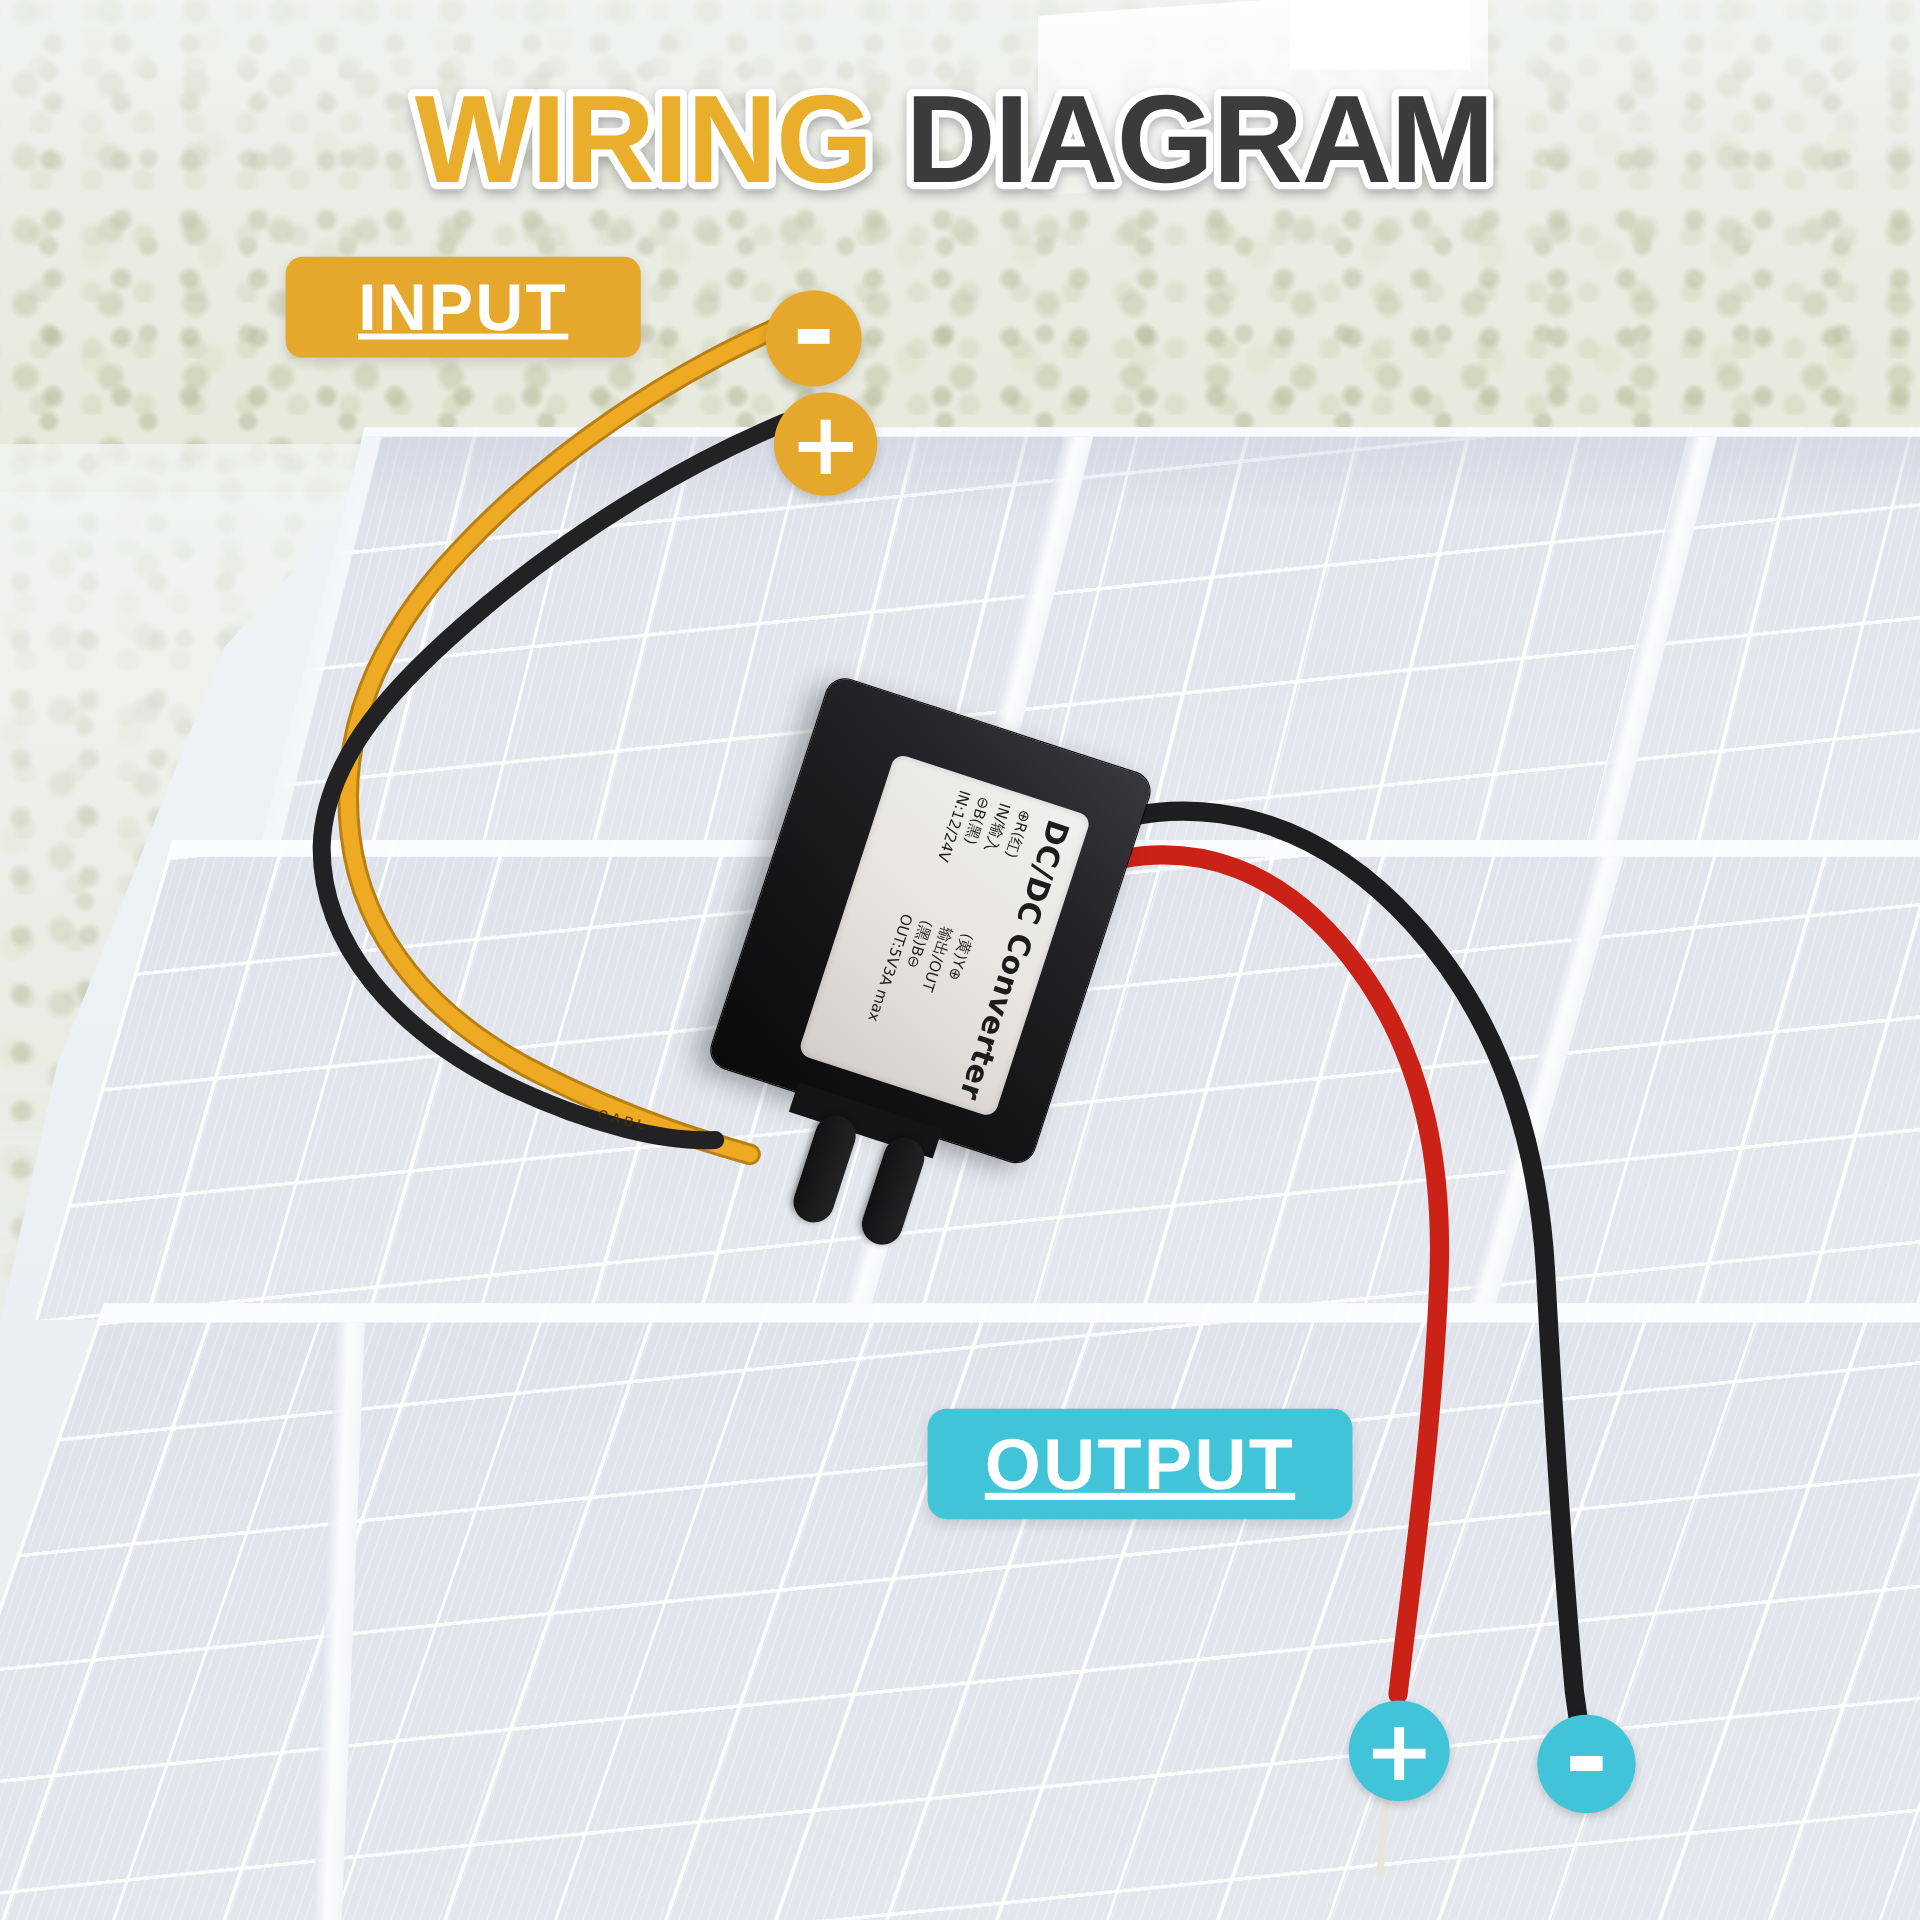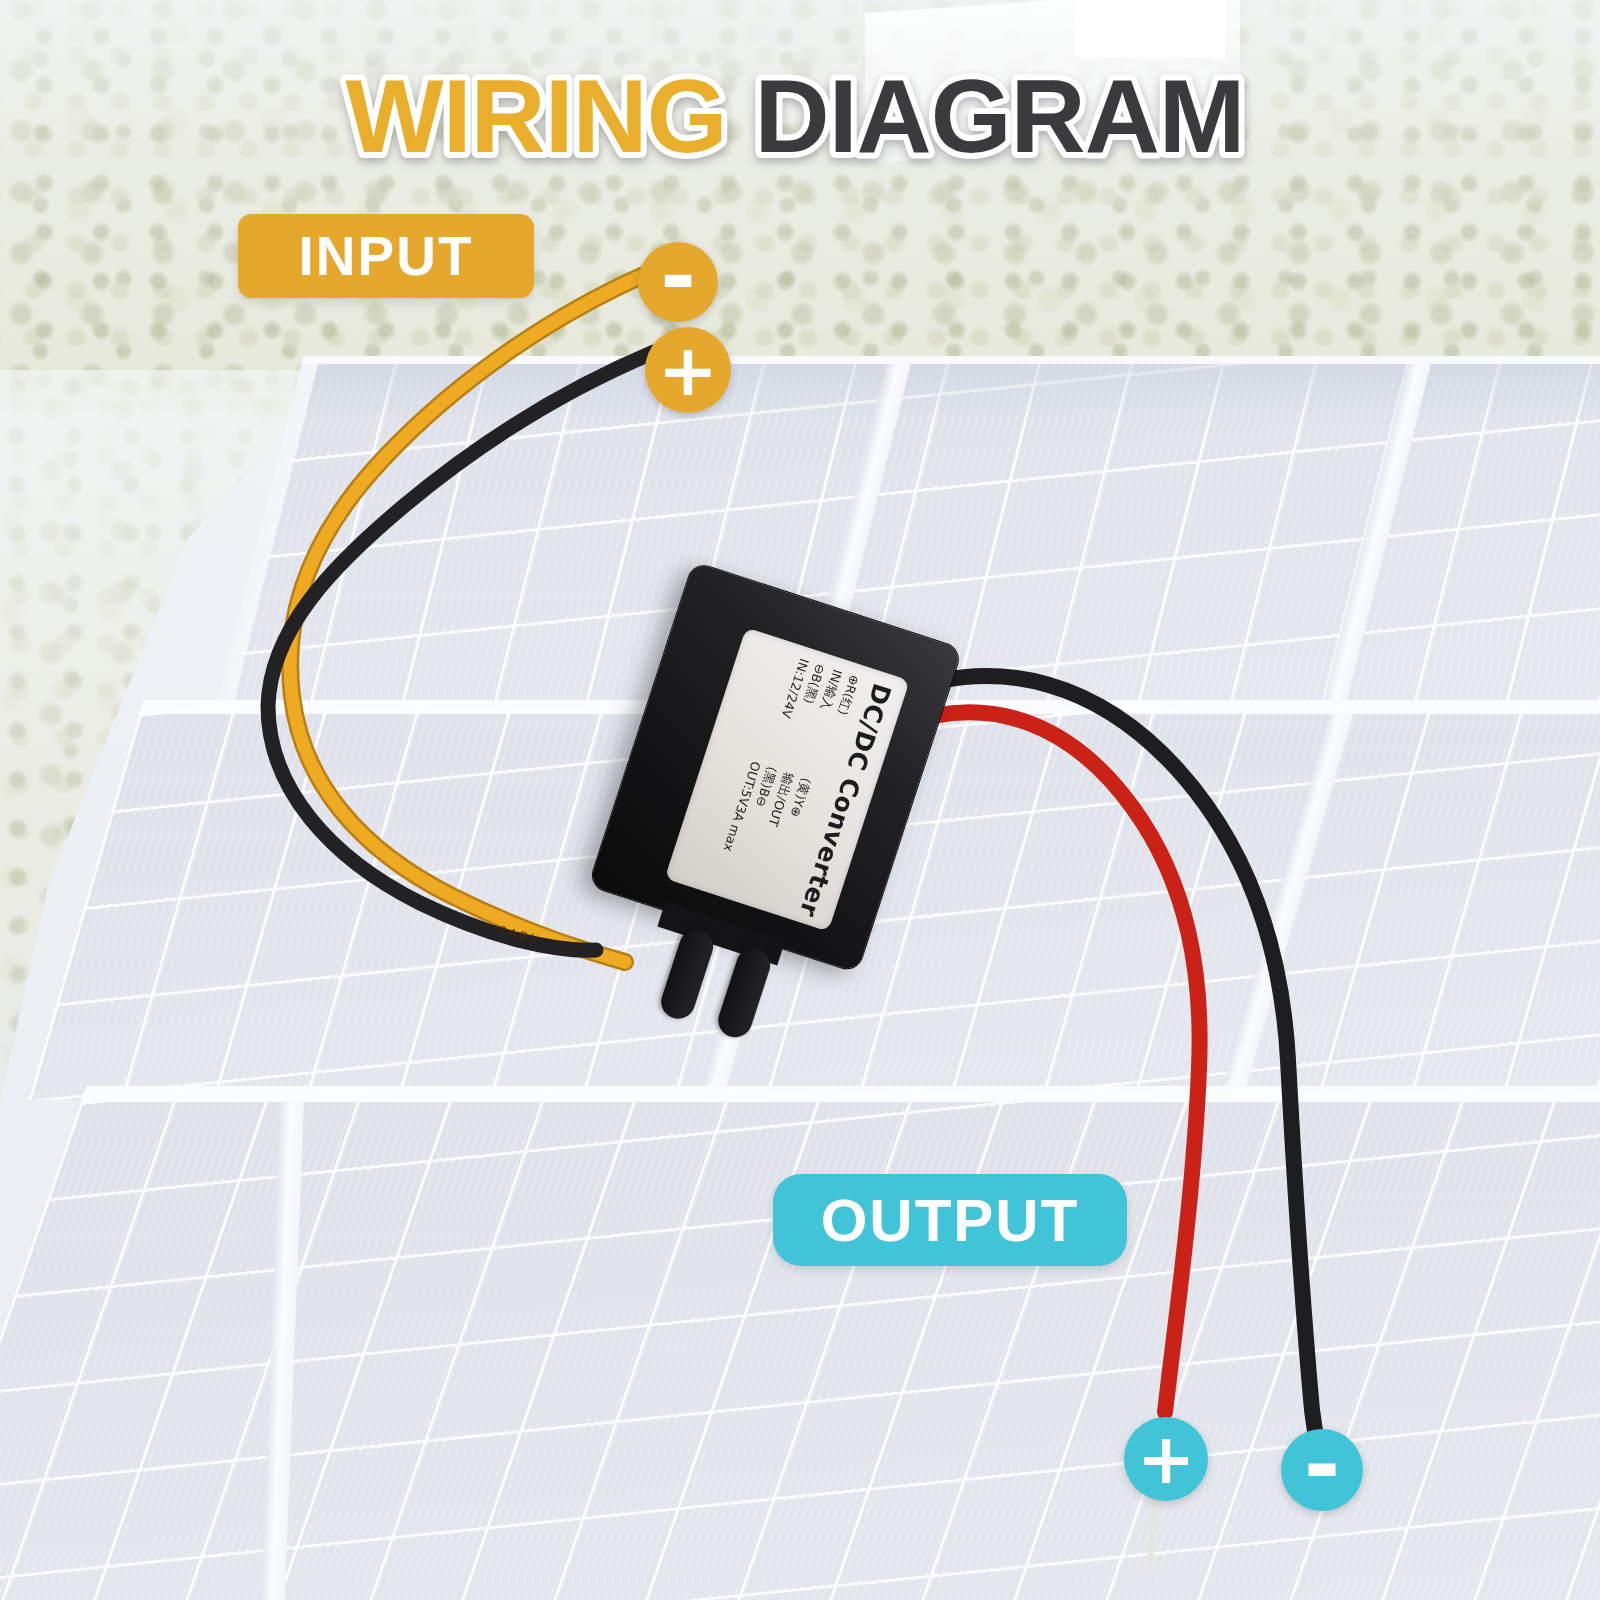--- a/index.html
+++ b/index.html
@@ -51,24 +51,24 @@
         background:linear-gradient(90deg,#f2f5f8,rgba(248,250,252,.85));}
   .row1 .d1{left:585px;} .row1 .d2{left:1105px;}
   .row2 .d1{left:670px;} .row2 .d2{left:1190px;}
   .row3 .d1{left:300px;transform:skewX(17deg);}
 
   
   .title-svg{left:0;top:0;width:1600px;height:220px;filter:drop-shadow(0 4px 4px rgba(100,100,110,.45));}
 
   
   .badge{display:flex;align-items:center;justify-content:center;color:#fff;font-weight:bold;
-         letter-spacing:2px;box-shadow:0 4px 10px rgba(0,0,0,.12);}
+         letter-spacing:2px;box-shadow:0 4px 10px rgba(0,0,0,.12);text-decoration:underline;}
   .badge-input{left:238px;top:214px;width:296px;height:84px;border-radius:14px;
          background:#E5A72C;font-size:55px;}
-  .badge-output{left:773px;top:1174px;width:354px;height:92px;border-radius:28px;
+  .badge-output{left:773px;top:1174px;width:354px;height:92px;border-radius:16px;
          background:#41C4D8;font-size:60px;}
 
   
   .term{border-radius:50%;display:flex;align-items:center;justify-content:center;color:#fff;
         font-family:"DejaVu Sans",sans-serif;font-weight:bold;
         box-shadow:0 3px 8px rgba(0,0,0,.18);}
   .term-yellow{background:#E5A72C;}
   .term-cyan{background:#41C4D8;}
   .t-in-minus{left:638px;top:242px;width:80px;height:80px;font-size:86px;padding-bottom:12px;box-sizing:border-box;}
   .t-in-plus {left:645px;top:327px;width:86px;height:86px;font-size:72px;}

